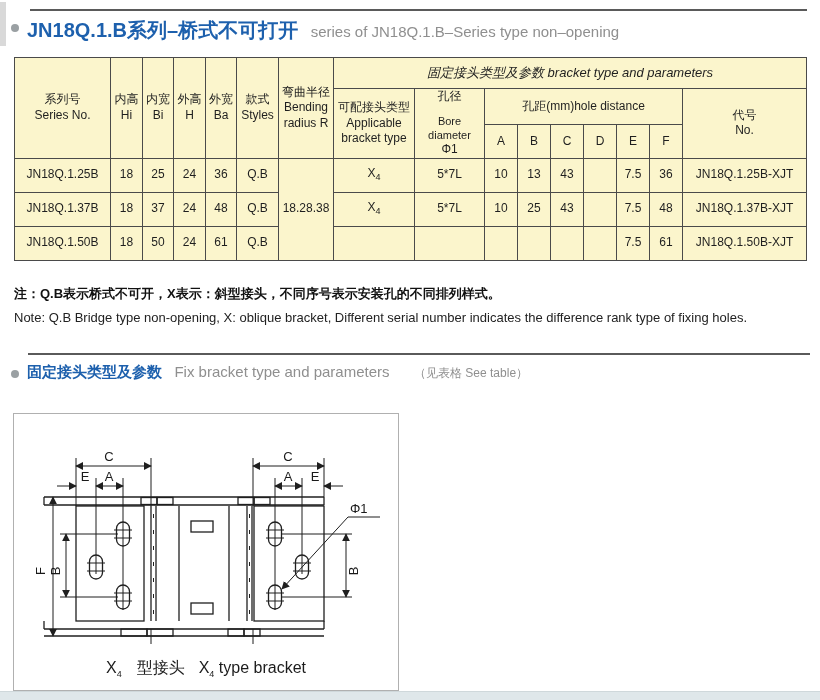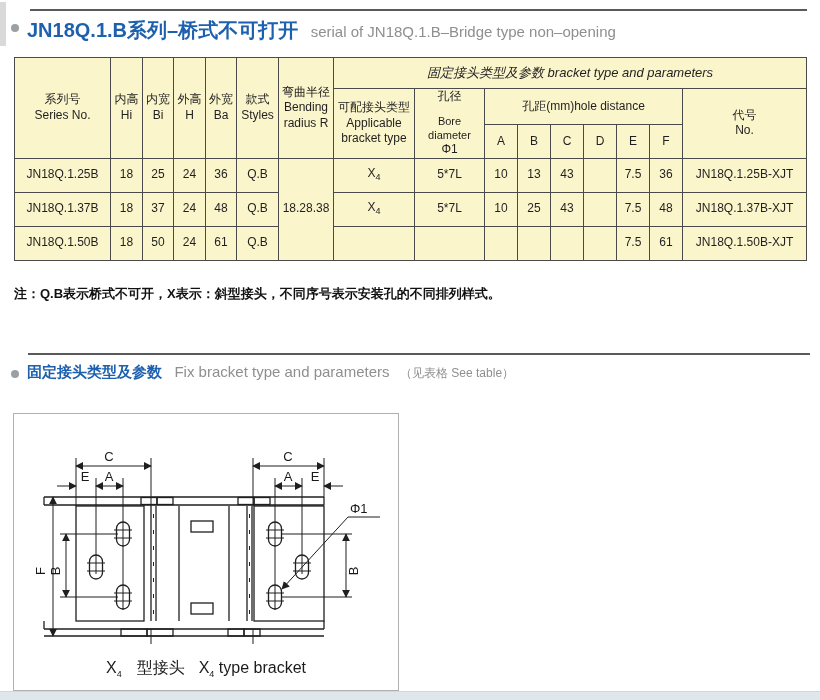--- a/index.html
+++ b/index.html
@@ -13,21 +13,21 @@
   #rule2{left:28px;top:353px;width:782px;}
   .bullet{position:absolute;width:8px;height:8px;border-radius:50%;background:#9aa0a3;}
   #bullet1{left:11px;top:24px;}
   #bullet2{left:11px;top:370px;}
   .sec-title{position:absolute;left:27px;white-space:nowrap;}
   #sec1{top:17px;}
   #sec2{top:363px;}
   .t-zh{font-weight:bold;color:#1d60ad;font-size:20px;}
   #sec2 .t-zh{font-size:15px;}
   .t-en{color:#8f8f8f;font-size:15px;margin-left:8px;}
-  .t-hint{color:#8f8f8f;font-size:12px;margin-left:6px;}
+  .t-hint{color:#8f8f8f;font-size:12px;margin-left:20px;}
 
   
   table.params{
     position:absolute;left:14px;top:57px;width:792px;
     border-collapse:collapse;table-layout:fixed;background:#fbf5cc;
     font-size:12px;color:#1f1f1f;
   }
   table.params th,table.params td{
     border:1px solid #4a4a4a;padding:0;text-align:center;vertical-align:middle;
     font-weight:normal;line-height:1.3;overflow:hidden;
@@ -64,21 +64,21 @@
   svg text{font-family:"Liberation Sans","DejaVu Sans",sans-serif;font-size:13px;fill:#1a1a1a;}
 </style>
 </head>
 <body>
 
 <div class="left-strip"></div>
 <div class="rule" id="rule1"></div>
 <div class="bullet" id="bullet1"></div>
 <div class="sec-title" id="sec1">
   <span class="t-zh">JN18Q.1.B系列–桥式不可打开</span>
-  <span class="t-en">serial of JN18Q.1.B–Bridge type non–opening</span>
+  <span class="t-en">series of JN18Q.1.B–Series type non–opening</span>
 </div>
 
 <table class="params">
   <colgroup>
     <col style="width:96px">
       <col style="width:32px">
       <col style="width:31px">
       <col style="width:32px">
     <col style="width:31px">
       <col style="width:42px">
@@ -204,20 +204,21 @@
     <td></td>
     <td>7.5</td>
     <td>61</td>
     <td class="cell-code">JN18Q.1.50B-XJT</td>
   </tr>
 </tbody>
   </table>
 
 <div class="notes">
   <div class="n-zh">注：Q.B表示桥式不可开，X表示：斜型接头，不同序号表示安装孔的不同排列样式。</div>
+  <div class="n-en">Note: Q.B Bridge type non-opening, X: oblique bracket, Different serial number indicates the difference rank type of fixing holes.</div>
 </div>
 
 <div class="rule" id="rule2"></div>
 <div class="bullet" id="bullet2"></div>
 <div class="sec-title" id="sec2">
   <span class="t-zh">固定接头类型及参数</span>
   <span class="t-en">Fix bracket type and parameters</span>
   <span class="t-hint">（见表格 See table）</span>
 </div>
 

